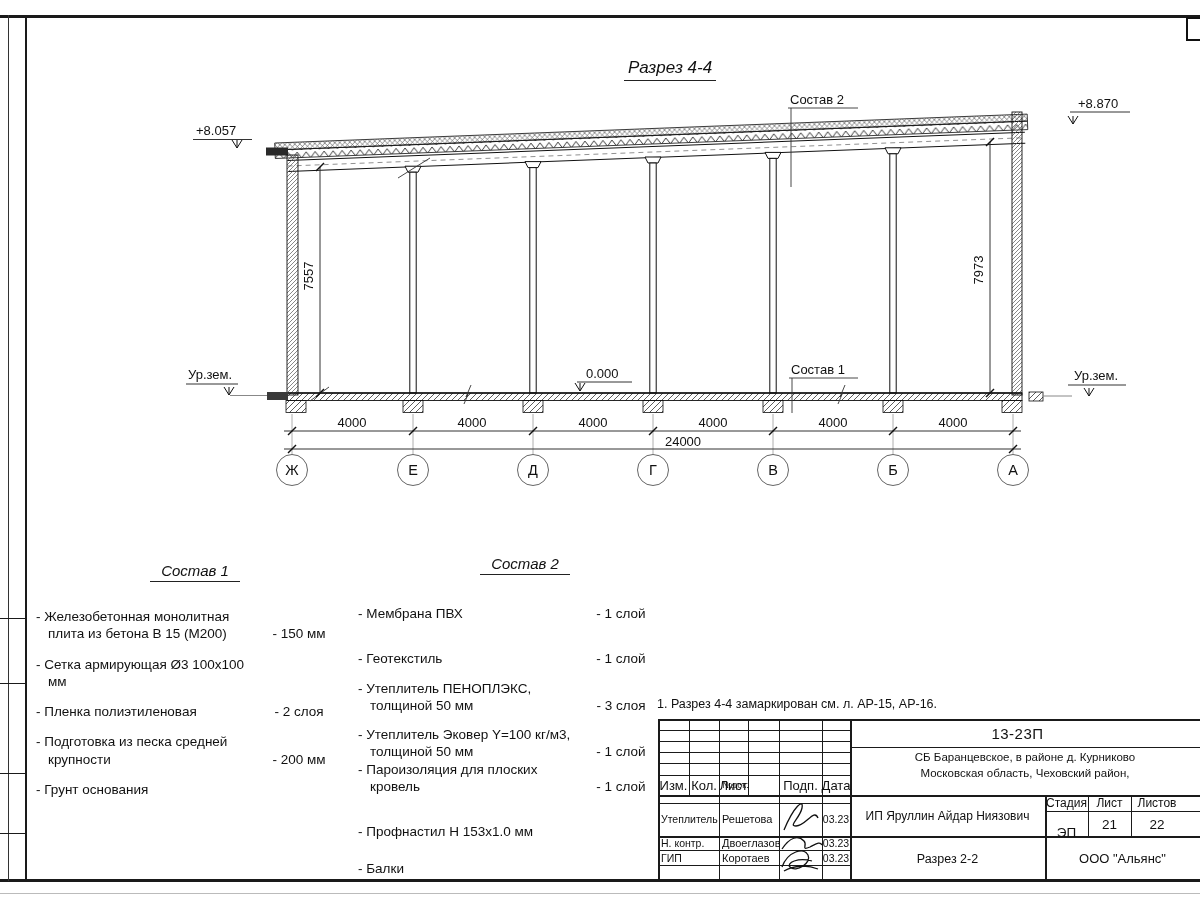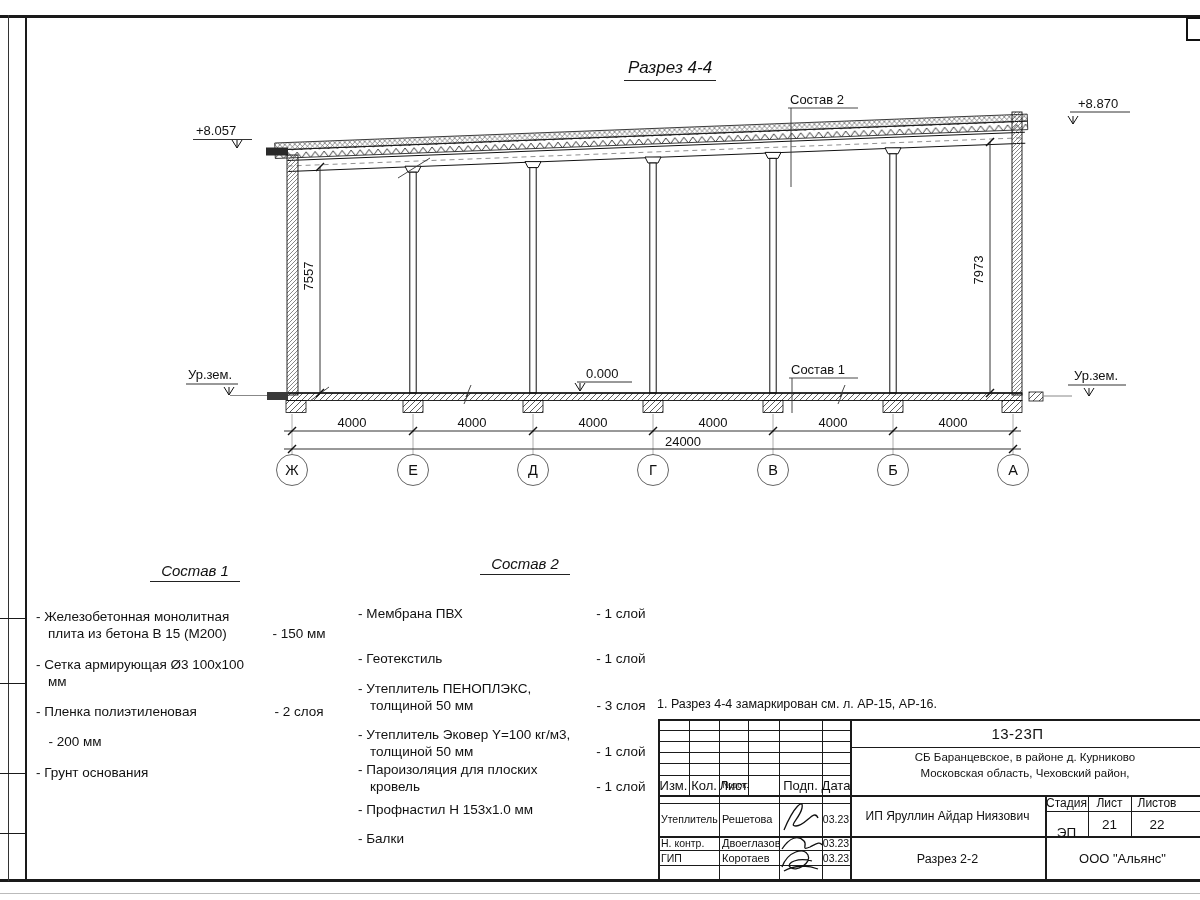--- a/index.html
+++ b/index.html
@@ -201,20 +201,21 @@
       </div>
     <div class="sitem">
         <div class="stext">- Сетка армирующая Ø3 100х100 мм</div>
         <div class="sval"></div>
       </div>
     <div class="sitem">
         <div class="stext">- Пленка полиэтиленовая</div>
         <div class="sval">-  2 слоя</div>
       </div>
     <div class="sitem">
+        <div class="stext">- Подготовка из песка средней крупности</div>
         <div class="sval">- 200 мм</div>
       </div>
     <div class="sitem">
         <div class="stext">- Грунт основания</div>
         <div class="sval"></div>
       </div>
   </div>
 
   <div class="abs heading" style="left:480px;top:555px;width:90px">Состав 2</div>
   <div class="abs" style="left:358px;top:605px;width:302px">
@@ -227,25 +228,25 @@
         <div class="sval">- 1 слой</div>
       </div>
     <div class="sitem" style="margin-bottom:12px">
         <div class="stext">- Утеплитель ПЕНОПЛЭКС, толщиной 50 мм</div>
         <div class="sval">- 3 слоя</div>
       </div>
     <div class="sitem" style="margin-bottom:0">
         <div class="stext">- Утеплитель Эковер Y=100 кг/м3, толщиной 50 мм</div>
         <div class="sval">- 1 слой</div>
       </div>
-    <div class="sitem" style="margin-bottom:6px">
+    <div class="sitem" style="margin-bottom:28px">
         <div class="stext">- Пароизоляция для плоских кровель</div>
         <div class="sval">- 1 слой</div>
       </div>
-    <div class="sitem" style="margin-bottom:12px">
+    <div class="sitem" style="margin-bottom:20px">
         <div class="stext">- Профнастил Н 153х1.0 мм</div>
         <div class="sval"></div>
       </div>
     <div class="sitem" style="margin-bottom:12px">
         <div class="stext">- Балки</div>
         <div class="sval"></div>
       </div>
   </div>
 
   <div class="abs" style="left:657px;top:697px;font-size:12.5px">1. Разрез 4-4 замаркирован см. л. АР-15, АР-16.</div>

